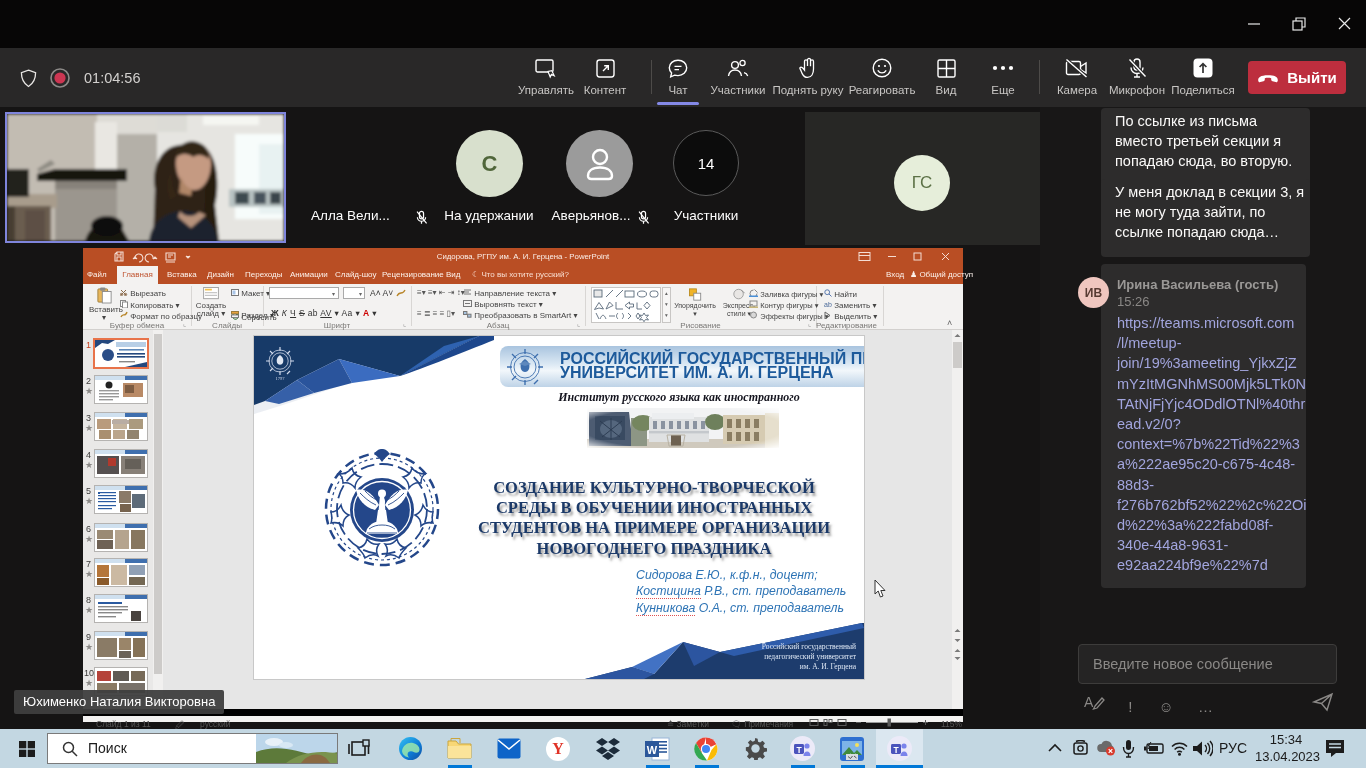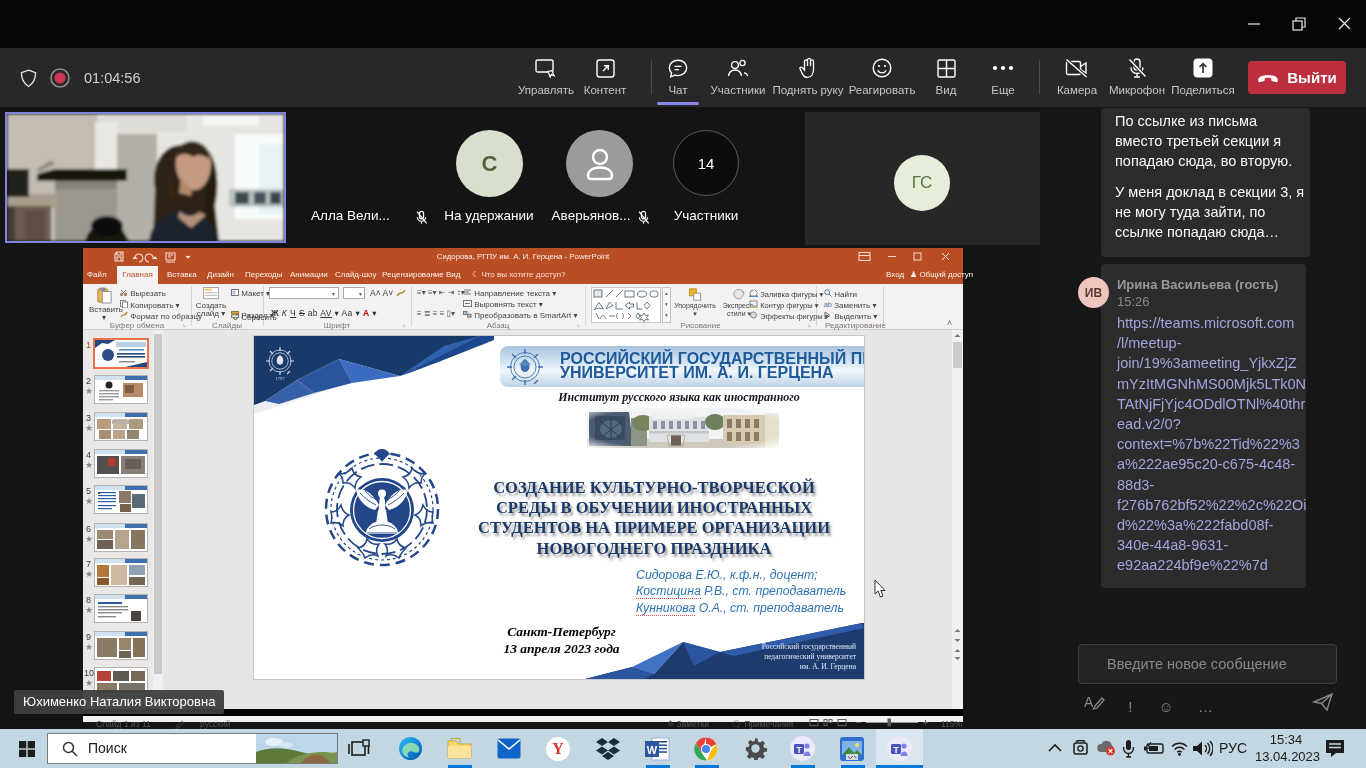--- a/index.html
+++ b/index.html
@@ -269,21 +269,21 @@
     <div class="abs" style="left:0;top:18px;width:880px;height:18px;background:#b94e24;color:#fdf2ec;font-size:8px">
       <div class="abs" style="left:4px;top:4px">Файл</div>
       <div class="abs" style="left:34px;top:0;width:41px;height:18px;background:#f3f2f1;color:#c05532;text-align:center;line-height:18px">Главная</div>
       <div class="abs" style="left:84px;top:4px">Вставка</div>
       <div class="abs" style="left:124px;top:4px">Дизайн</div>
       <div class="abs" style="left:162px;top:4px">Переходы</div>
       <div class="abs" style="left:207px;top:4px">Анимации</div>
       <div class="abs" style="left:252px;top:4px">Слайд-шоу</div>
       <div class="abs" style="left:299px;top:4px">Рецензирование</div>
       <div class="abs" style="left:363px;top:4px">Вид</div>
-      <div class="abs" style="left:389px;top:4px;color:#f8ddd0">☾ Что вы хотите доступ?</div>
+      <div class="abs" style="left:389px;top:4px;color:#f8ddd0">☾ Что вы хотите русский?</div>
       <div class="abs" style="left:803px;top:4px">Вход</div>
       <div class="abs" style="left:827px;top:4px;white-space:nowrap">♟ Общий доступ</div>
     </div>
 
     <div class="abs" id="ribbon" style="left:0;top:36px;width:880px;height:46px;background:#f3f2f1;border-bottom:1px solid #d2d0ce;font-size:8px;color:#444">
       <div class="abs" style="left:108px;top:2px;width:1px;height:40px;background:#d8d6d4"></div>
       <div class="abs" style="left:180px;top:2px;width:1px;height:40px;background:#d8d6d4"></div>
       <div class="abs" style="left:328px;top:2px;width:1px;height:40px;background:#d8d6d4"></div>
       <div class="abs" style="left:502px;top:2px;width:1px;height:40px;background:#d8d6d4"></div>
       <div class="abs" style="left:733px;top:2px;width:1px;height:40px;background:#d8d6d4"></div>
@@ -411,21 +411,21 @@
 
       <div class="abs" style="left:0px;top:37px;width:108px;text-align:center;color:#7a7876">Буфер обмена</div>
       <div class="abs" style="left:100px;top:36px;color:#999;font-size:7px">⌞</div>
       <div class="abs" style="left:108px;top:37px;width:72px;text-align:center;color:#7a7876">Слайды</div>
       <div class="abs" style="left:180px;top:37px;width:148px;text-align:center;color:#7a7876">Шрифт</div>
       <div class="abs" style="left:320px;top:36px;color:#999;font-size:7px">⌞</div>
       <div class="abs" style="left:328px;top:37px;width:174px;text-align:center;color:#7a7876">Абзац</div>
       <div class="abs" style="left:494px;top:36px;color:#999;font-size:7px">⌞</div>
       <div class="abs" style="left:502px;top:37px;width:231px;text-align:center;color:#7a7876">Рисование</div>
       <div class="abs" style="left:725px;top:36px;color:#999;font-size:7px">⌞</div>
-      <div class="abs" style="left:733px;top:37px;width:70px;text-align:right;color:#7a7876">Редактирование</div>
+      <div class="abs" style="left:733px;top:37px;width:70px;text-align:left;color:#7a7876">Редактирование</div>
       <div class="abs" style="left:864px;top:34px;color:#666;font-size:9px">˄</div>
     </div>
 
     <div class="abs" style="left:0;top:82px;width:880px;height:379px;background:#e6e6e6">
 
       <div class="abs" id="thumbs" style="left:0;top:0;width:70px;height:379px;background:#e9e8e7;font-size:9px;color:#3b3a39">
         <div class="abs" style="left:3px;top:10px;color:#c43e1c">1</div>
         <div class="abs" style="left:10px;top:8px;width:56px;height:31px;border:2px solid #e8734a;background:#fff">
           <svg width="52" height="27">
               <rect width="52" height="27" fill="#fff"></rect>
@@ -680,21 +680,20 @@
           </g>
           <g stroke="#24478a" stroke-width="0.9" fill="none">
             <path d="M39 45c4 4 9 9 16 12M44 43c3 3 7 7 12 9M83 45c-4 4-9 9-16 12M78 43c-3 3-7 7-12 9M48 81c4-3 8-4 13-4s9 1 13 4M46 85h30"></path>
           </g>
         </svg>
 
         <div class="abs" style="left:180px;top:142px;width:440px;text-align:center;font-family:'Liberation Serif',serif;font-weight:bold;font-size:16.5px;line-height:20.2px;color:#1b3968;text-shadow:2px 2.5px 2.5px rgba(125,125,125,0.78)">СОЗДАНИЕ КУЛЬТУРНО-ТВОРЧЕСКОЙ<br>СРЕДЫ В ОБУЧЕНИИ ИНОСТРАННЫХ<br>СТУДЕНТОВ НА ПРИМЕРЕ ОРГАНИЗАЦИИ<br>НОВОГОДНЕГО ПРАЗДНИКА</div>
 
         <div class="abs" style="left:382px;top:231px;font-style:italic;font-size:12.3px;line-height:16.4px;color:#2e74b5;white-space:nowrap">Сидорова Е.Ю., к.ф.н., доцент;<br><span style="border-bottom:1.5px dotted #e05050">Костицина</span> Р.В., ст. преподаватель<br><span style="border-bottom:1.5px dotted #e05050">Кунникова</span> О.А., ст. преподаватель</div>
 
-        <div class="abs" style="left:210px;top:288px;width:195px;text-align:center;font-family:'Liberation Serif',serif;font-style:italic;font-weight:bold;font-size:13.5px;line-height:16.5px;color:#000">Санкт-Петербург<br>13 апреля 2023 года</div>
 
         <svg class="abs" style="left:320px;top:280px" width="290" height="63" viewBox="0 0 290 63">
           <path d="M11 63 L58 51 L80 58 L109 26 L146 36 L288 7 L290 7 L290 63 Z" fill="#1d3c6d"></path>
           <path d="M58 51 L109 26 L80 58 Z" fill="#4272c4"></path>
           <path d="M109 26 L146 36 L120 50 Z" fill="#2c55a0"></path>
           <path d="M146 36 L288 7 L290 12 L160 40 Z" fill="#2e5cab"></path>
           <path d="M11 63 L58 51 L80 58 L70 63 Z" fill="#2c55a0"></path>
         </svg>
         <div class="abs" style="left:460px;top:306px;width:142px;text-align:right;font-family:'Liberation Serif',serif;font-size:7.5px;line-height:10px;color:#dfe8f5">Российский государственный<br>педагогический университет<br>им. А. И. Герцена</div>
       </div>
@@ -739,21 +738,21 @@
 </div>
 <div class="abs" id="chat">
   <div class="bub" style="left:61px;top:1px;width:209px">По ссылке из письма<br>вместо третьей секции я<br>попадаю сюда, во вторую.</div>
   <div class="bub" style="left:61px;top:72px;width:209px">У меня доклад в секции 3, я<br>не могу туда зайти, по<br>ссылке попадаю сюда…</div>
   <div class="abs" style="left:38px;top:170px;width:31px;height:31px;border-radius:50%;background:#efc6bf;color:#573b33;font-size:12px;font-weight:bold;display:flex;align-items:center;justify-content:center;z-index:5">ИВ</div>
   <div class="bub" style="left:61px;top:157px;width:205px;padding:13px 0 12px 16px">
     <div style="color:#9a9896;font-size:13px;font-weight:bold;line-height:15px">Ирина Васильева (гость)</div>
     <div style="color:#8a8886;font-size:13px;margin-top:2px;line-height:15px">15:26</div>
     <div style="color:#a2a5de;font-size:14.5px;line-height:20.2px;margin-top:4px;white-space:nowrap">https://teams.microsoft.com<br>/l/meetup-<br>join/19%3ameeting_YjkxZjZ<br>mYzItMGNhMS00Mjk5LTk0N<br>TAtNjFjYjc4ODdlOTNl%40thr<br>ead.v2/0?<br>context=%7b%22Tid%22%3<br>a%222ae95c20-c675-4c48-<br>88d3-<br>f276b762bf52%22%2c%22Oi<br>d%22%3a%222fabd08f-<br>340e-44a8-9631-<br>e92aa224bf9e%22%7d</div>
   </div>
-  <div class="abs" style="left:38px;top:537px;width:259px;height:40px;background:#252424;border:1px solid #3d3c3b;border-radius:4px;color:#8a8886;font-size:14.5px;line-height:38px;padding-left:28px">Введите новое сообщение</div>
+  <div class="abs" style="left:38px;top:537px;width:259px;height:40px;background:#252424;border:1px solid #3d3c3b;border-radius:4px;color:#8a8886;font-size:14.5px;line-height:38px;padding-left:14px">Введите новое сообщение</div>
   <div class="abs" style="left:44px;top:586px;width:260px;color:#8a8886;font-size:15px">
     <svg width="22" height="19" viewBox="0 0 22 19">
         <text x="0" y="14" font-size="14" fill="#8a8886" font-family="Liberation Sans">A</text>
         <path d="M11 13L18 5l2 2-7 8-3.5 1z" fill="none" stroke="#8a8886" stroke-width="1.3"></path>
       </svg>
     <span style="margin-left:18px">!</span>
     <span style="margin-left:22px">☺</span>
     <span style="margin-left:20px">…</span>
   </div>
   <svg class="abs" style="left:272px;top:585px" width="22" height="20" viewBox="0 0 22 20">

